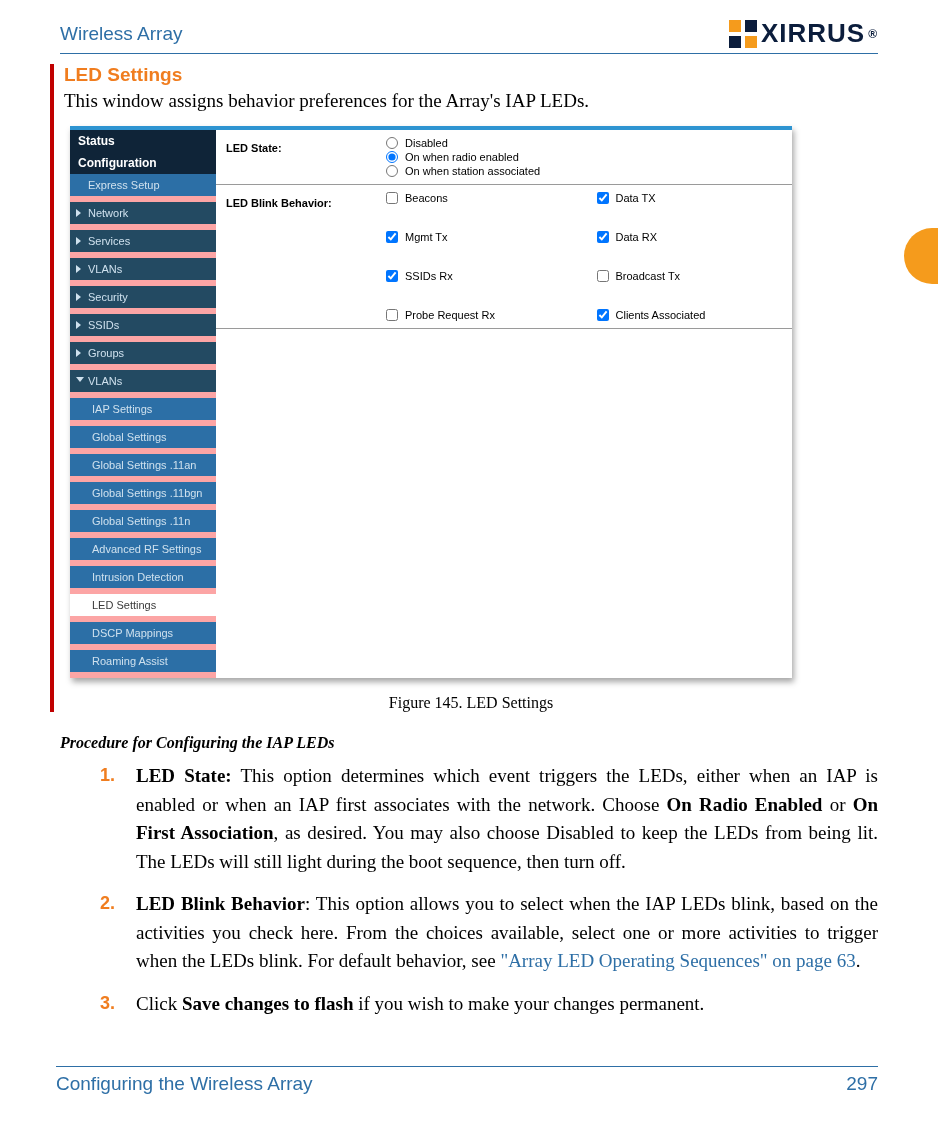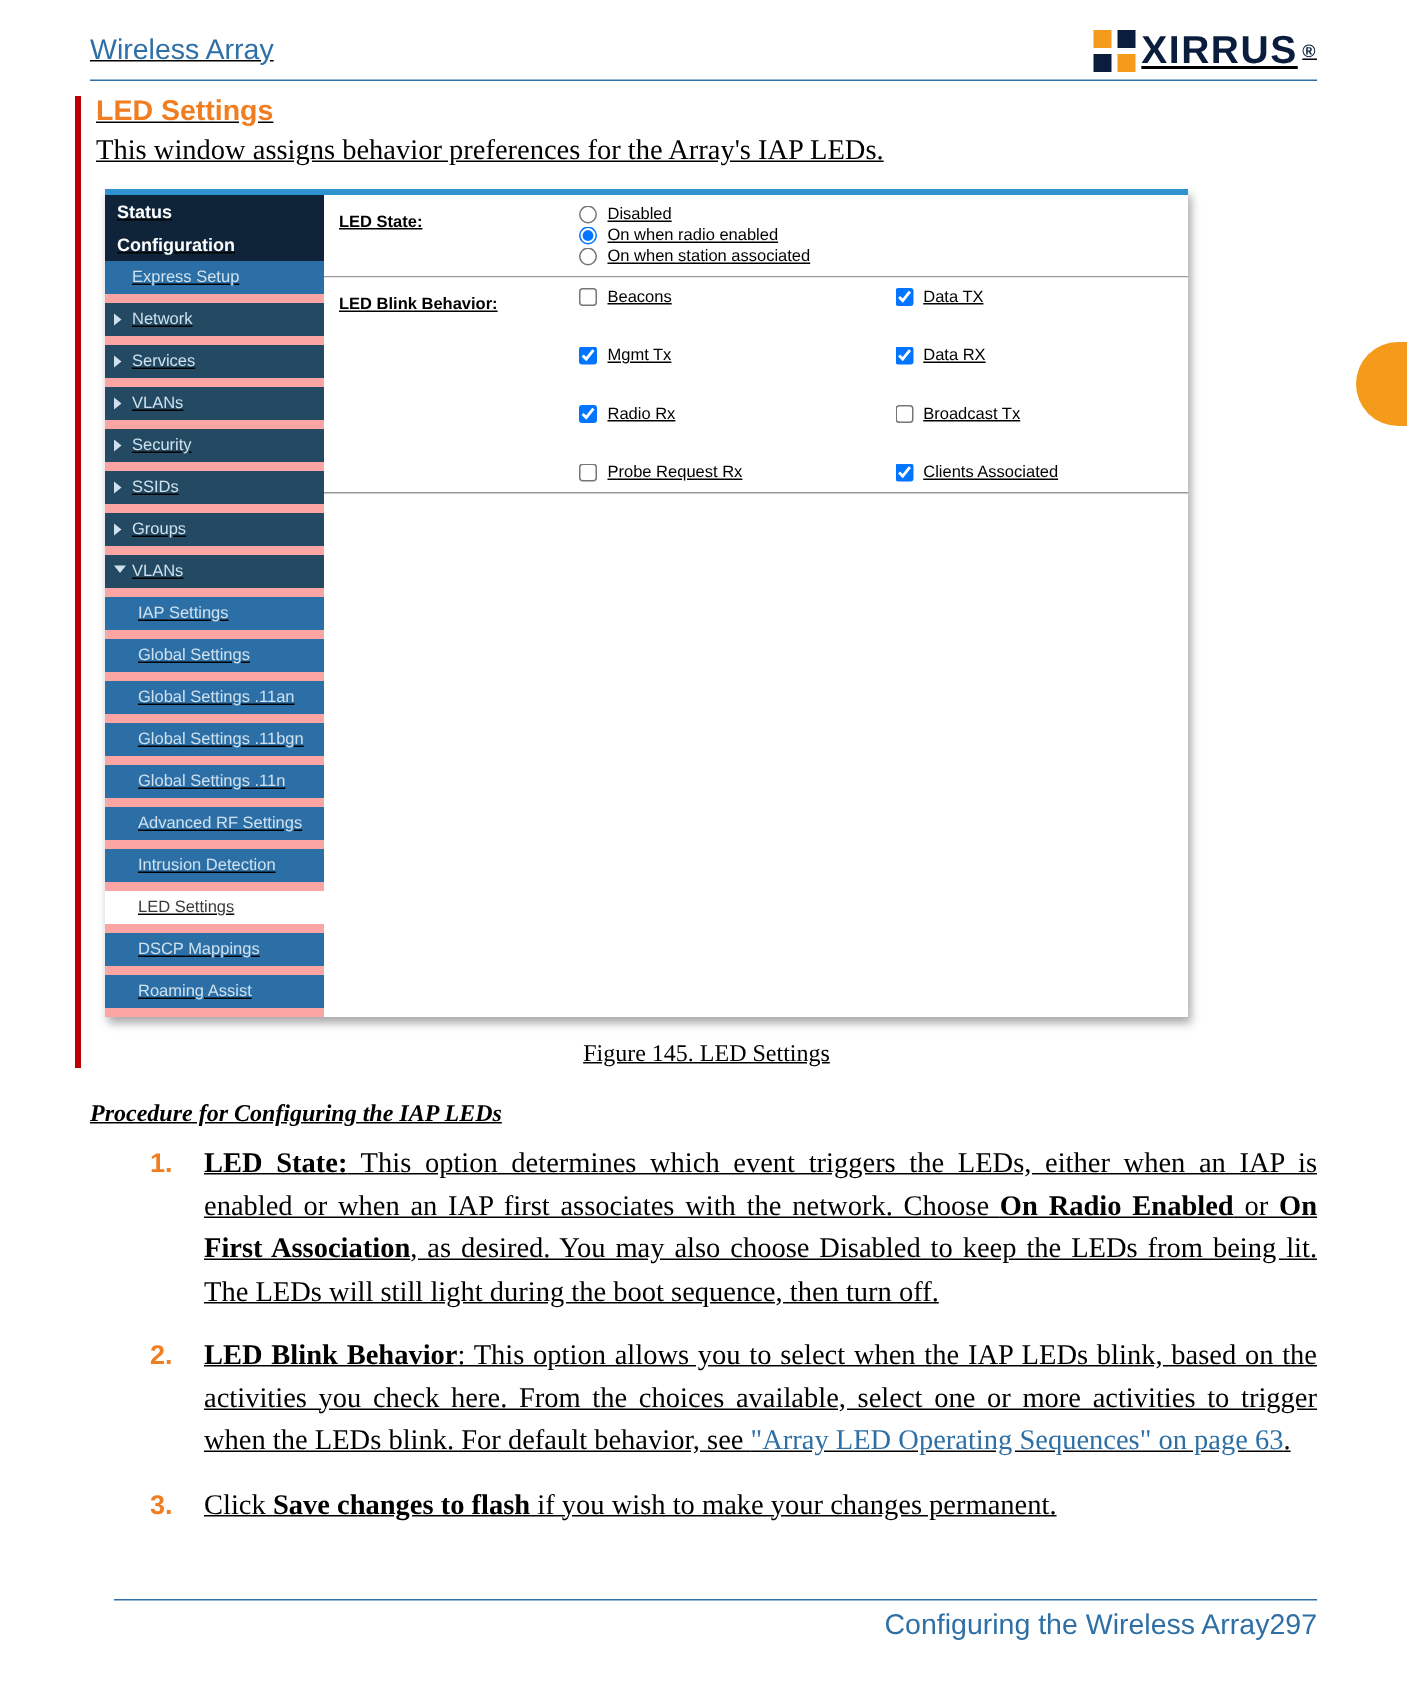--- a/index.html
+++ b/index.html
@@ -12,21 +12,20 @@
     color: #000;
     background: #fff;
     position: relative;
   }
   .page {
     position: relative;
     width: 938px;
     height: 1137px;
     box-sizing: border-box;
     padding: 18px 60px 50px 60px;
-    text-decoration: underline;
   }
   .header {
     display: flex;
     justify-content: space-between;
     align-items: center;
     border-bottom: 1px solid #2e6fa6;
     padding-bottom: 4px;
     margin-bottom: 10px;
   }
   .header-title {
@@ -209,26 +208,26 @@
     font-weight: bold;
     font-family: Arial, Helvetica, sans-serif;
     font-size: 18px;
   }
   .proc-list li .b { font-weight: bold; }
   .proc-list li .link { color: #2e6fa6; }
 
   .footer {
     position: absolute;
     bottom: 42px;
-    left: 76px;
+    left: 56px;
     right: 60px;
     border-top: 1px solid #2e6fa6;
     padding-top: 6px;
     display: flex;
-    justify-content: flex-end;
+    justify-content: space-between;
     font-family: Arial, Helvetica, sans-serif;
     font-size: 19px;
     color: #2e6fa6;
   }
 
   .edge-tab {
     position: absolute;
     right: 0;
     top: 228px;
     width: 34px;
@@ -316,21 +315,21 @@
               <div class="optline">
                   <input type="checkbox" checked="" style="">
                   <span>Mgmt Tx</span>
                 </div>
               <div class="optline">
                   <input type="checkbox" checked="" style="">
                   <span>Data RX</span>
                 </div>
               <div class="optline">
                   <input type="checkbox" checked="" style="">
-                  <span>Radio Rx</span>
+                  <span>SSIDs Rx</span>
                 </div>
               <div class="optline">
                   <input type="checkbox" style="">
                   <span>Broadcast Tx</span>
                 </div>
               <div class="optline">
                   <input type="checkbox" style="">
                   <span>Probe Request Rx</span>
                 </div>
               <div class="optline">

